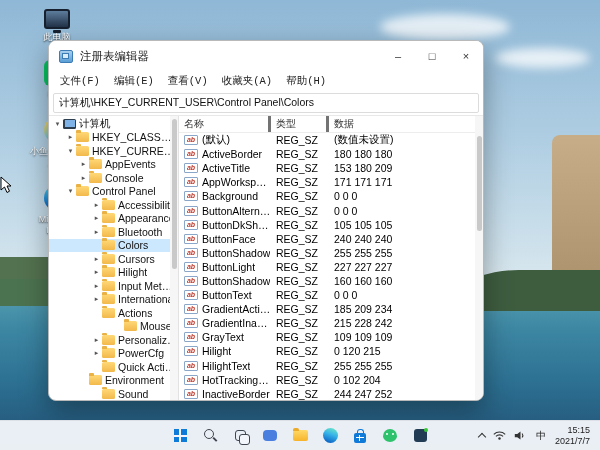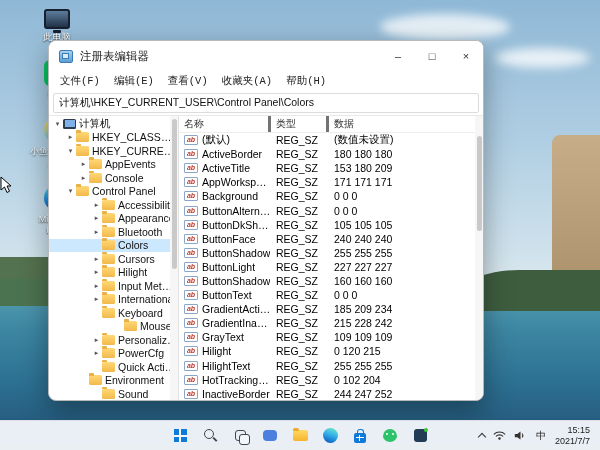--- a/index.html
+++ b/index.html
@@ -292,21 +292,21 @@
             <div class="tree-label">Input Method</div>
           </div>
           <div class="tree-row" style="padding-left: 42px;">
             <div class="expander">▸</div>
             <div class="tree-icon folder"></div>
             <div class="tree-label">International</div>
           </div>
           <div class="tree-row" style="padding-left: 42px;">
             <div class="expander"></div>
             <div class="tree-icon folder"></div>
-            <div class="tree-label">Keyboard</div>
+            <div class="tree-label">Actions</div>
           </div>
           <div class="tree-row" style="padding-left: 64px;">
             <div class="expander"></div>
             <div class="tree-icon folder"></div>
             <div class="tree-label">Mouse</div>
           </div>
           <div class="tree-row" style="padding-left: 42px;">
             <div class="expander">▸</div>
             <div class="tree-icon folder"></div>
             <div class="tree-label">Personalization</div>

